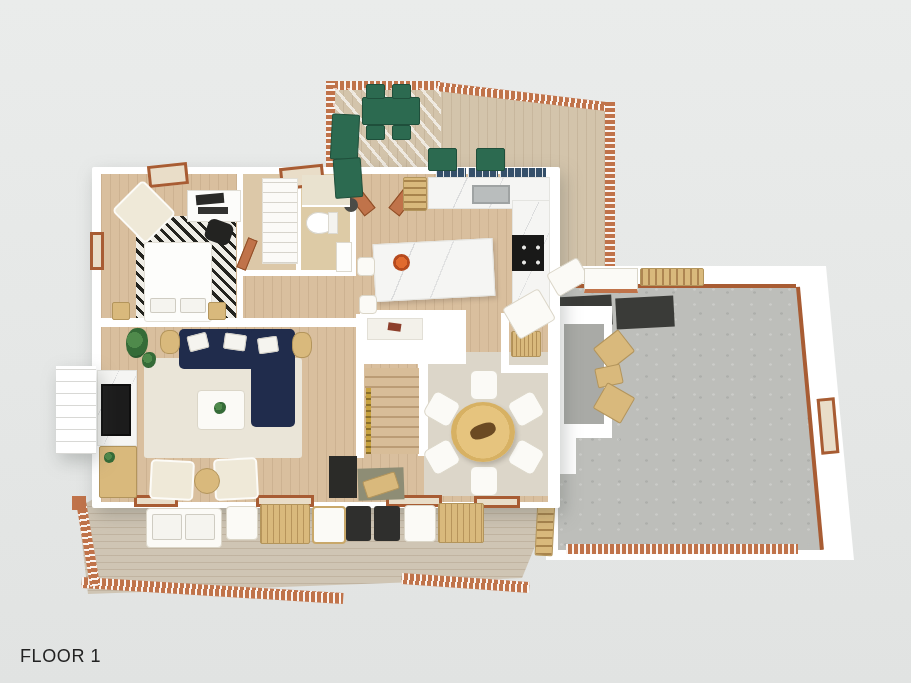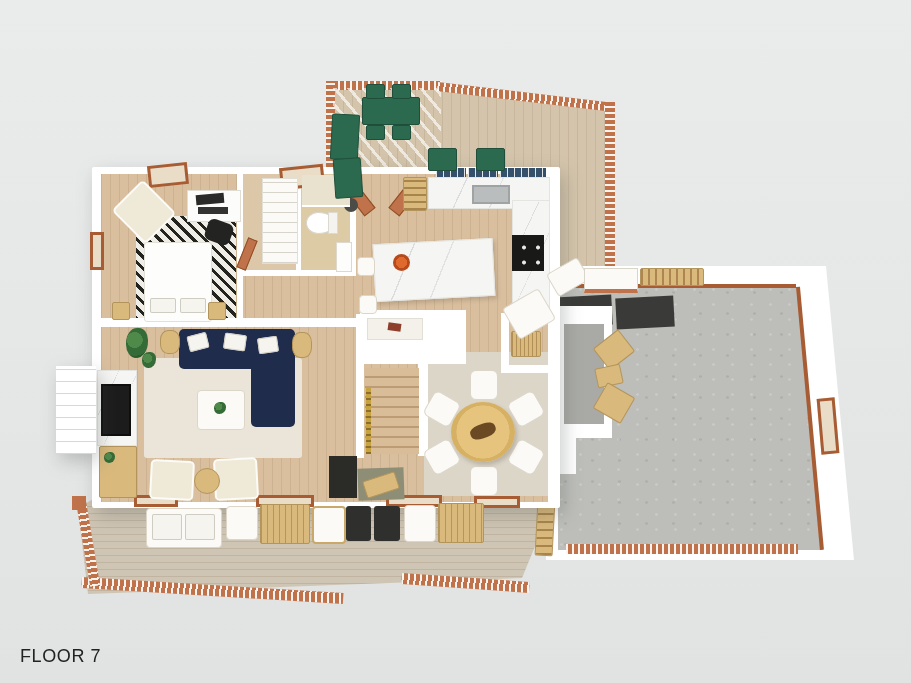--- a/index.html
+++ b/index.html
@@ -214,15 +214,15 @@
   <div class="abs whitef" style="left:312px;top:506px;width:30px;height:34px;border:2px solid #c9a86a;"></div>
   <div class="abs" style="left:346px;top:506px;width:25px;height:35px;background:#2f2f2d;border-radius:3px;"></div>
   <div class="abs" style="left:374px;top:506px;width:26px;height:35px;background:#2f2f2d;border-radius:3px;"></div>
   <div class="abs whitef" style="left:404px;top:505px;width:30px;height:35px;"></div>
   <div class="abs tanf" style="left:438px;top:503px;width:44px;height:38px;
               background-image:repeating-linear-gradient(90deg,rgba(120,80,30,.35) 0 1px,transparent 1px 6px);"></div>
 
   <div class="abs sh wall" style="left:56px;top:366px;width:40px;height:88px;
               background-image:repeating-linear-gradient(0deg,rgba(190,190,185,.6) 0 1px,transparent 1px 12px);background-color:#fff;"></div>
 
-  <div class="abs floor-label" style="left:20px;top:646px;">FLOOR 7</div>
+  <div class="abs floor-label" style="left:20px;top:646px;">FLOOR 1</div>
 
 </div>
 
 </body></html>

